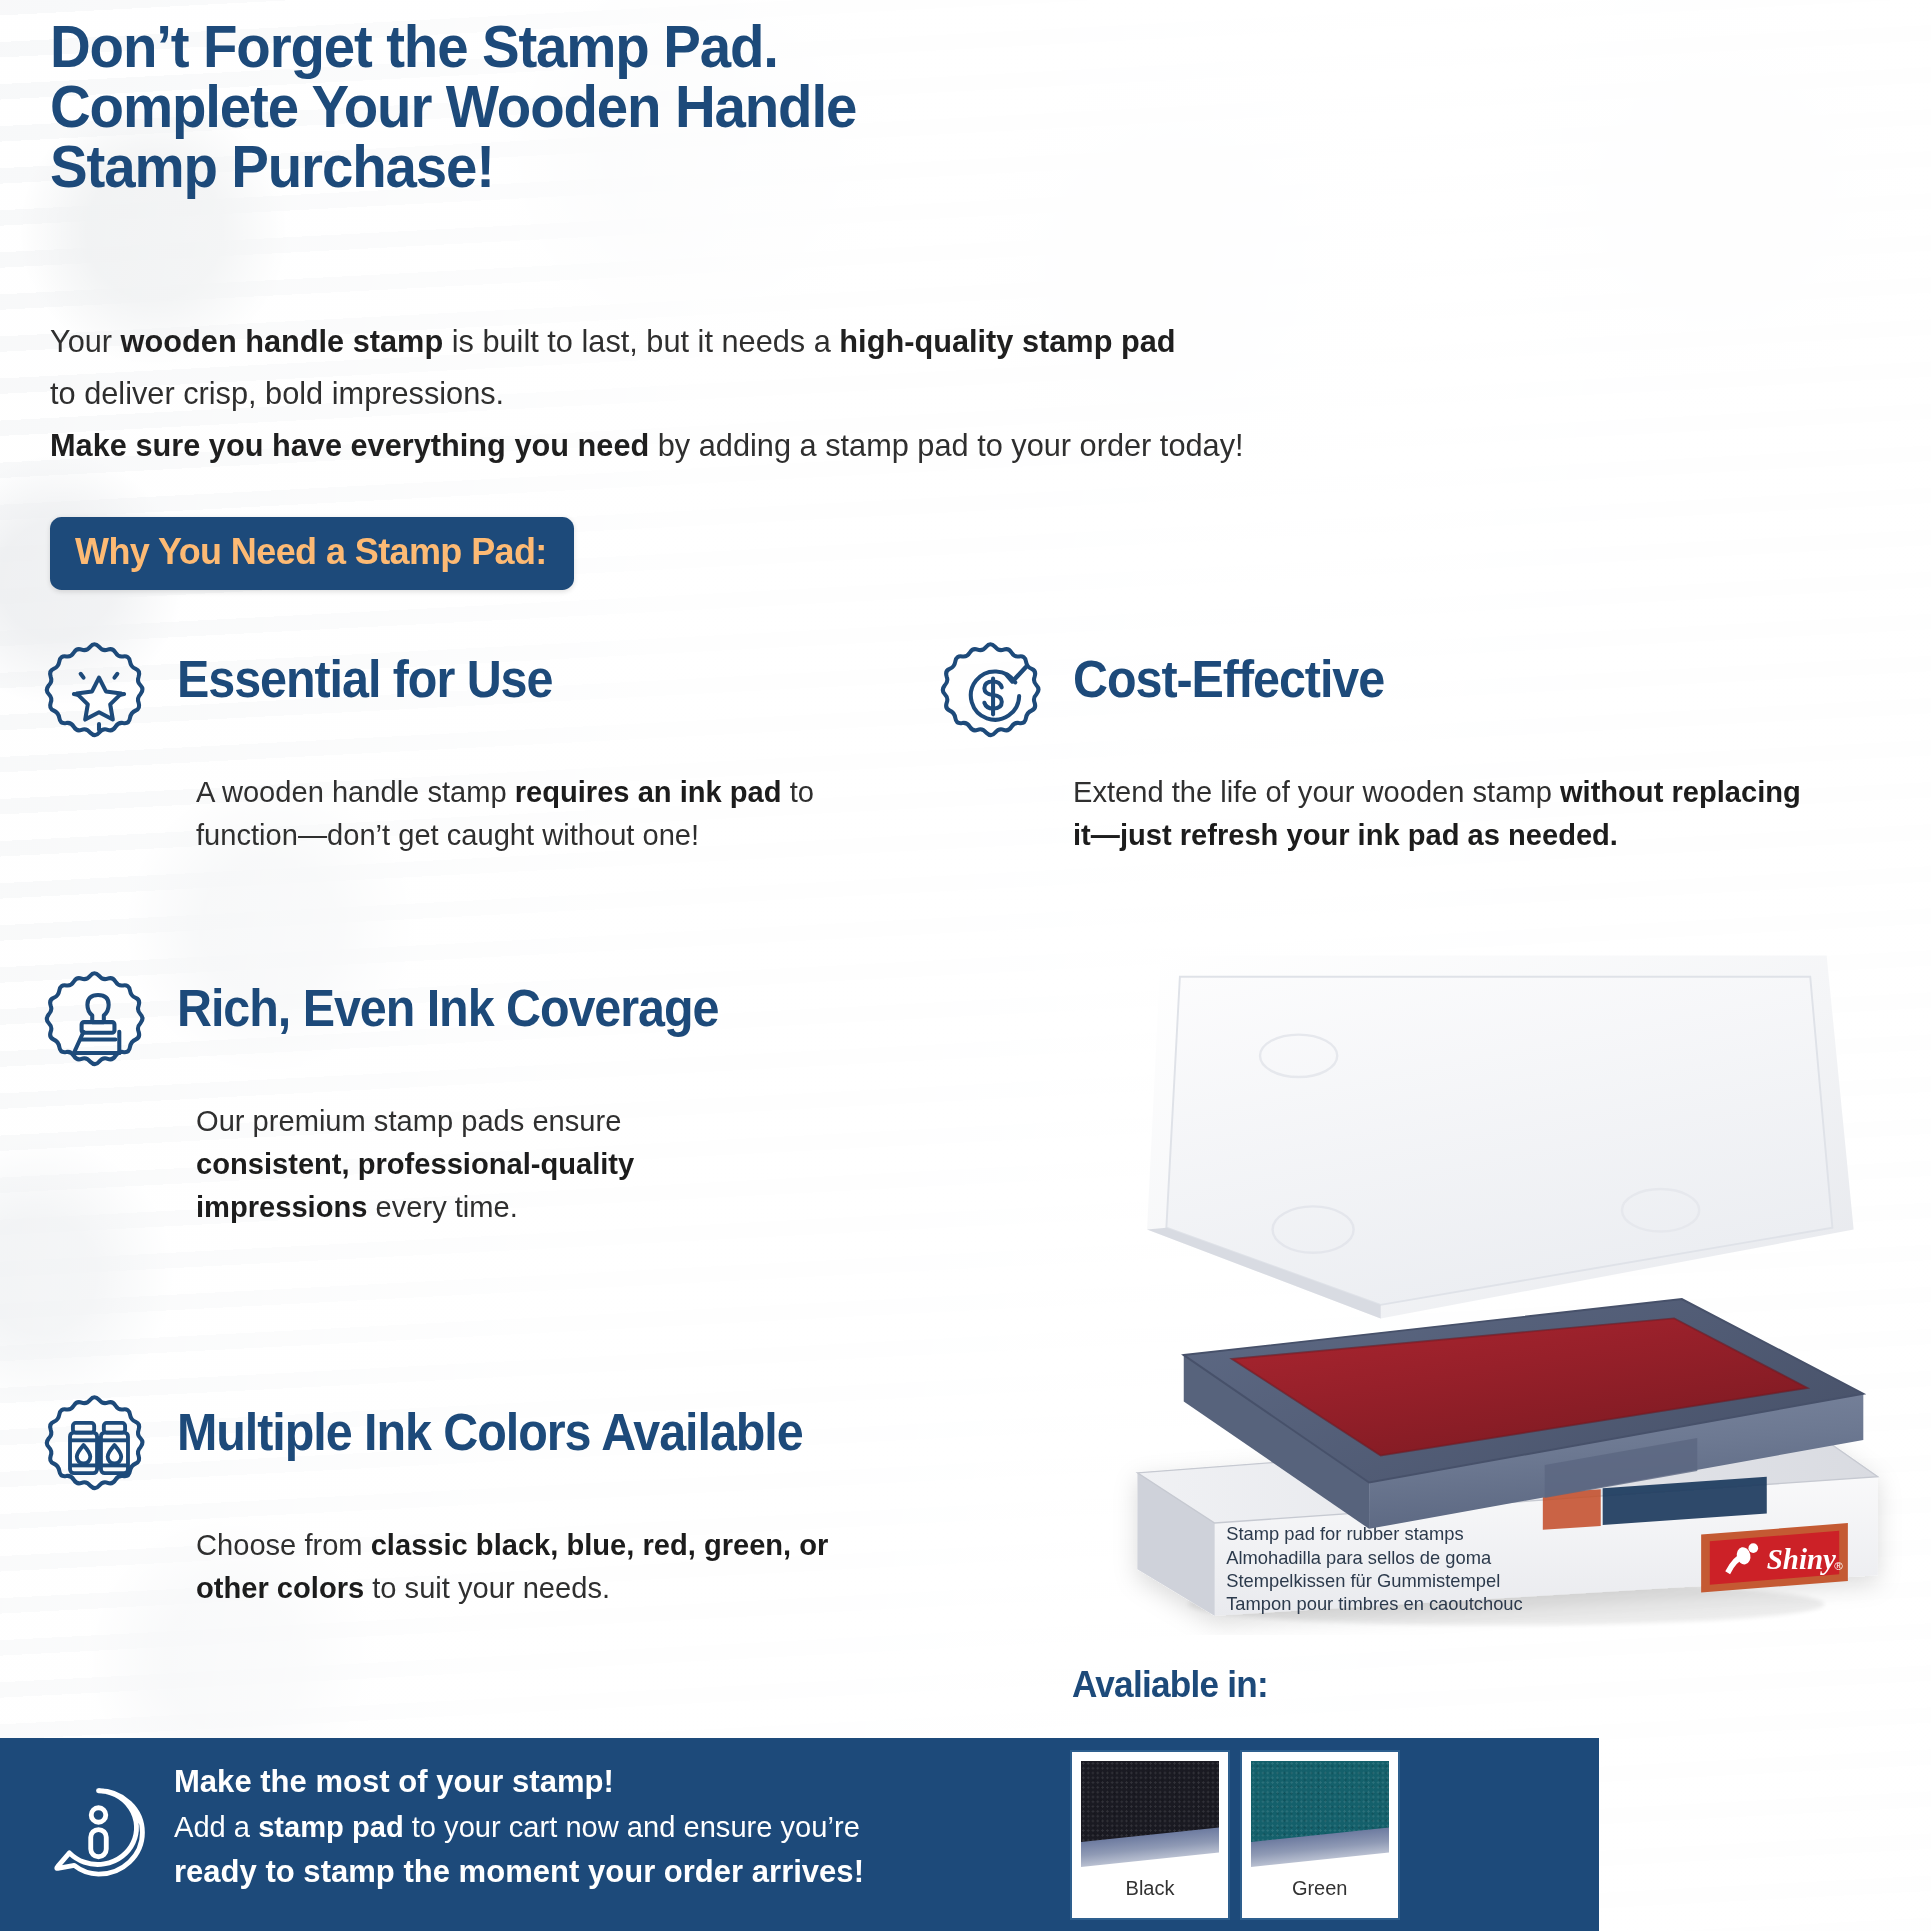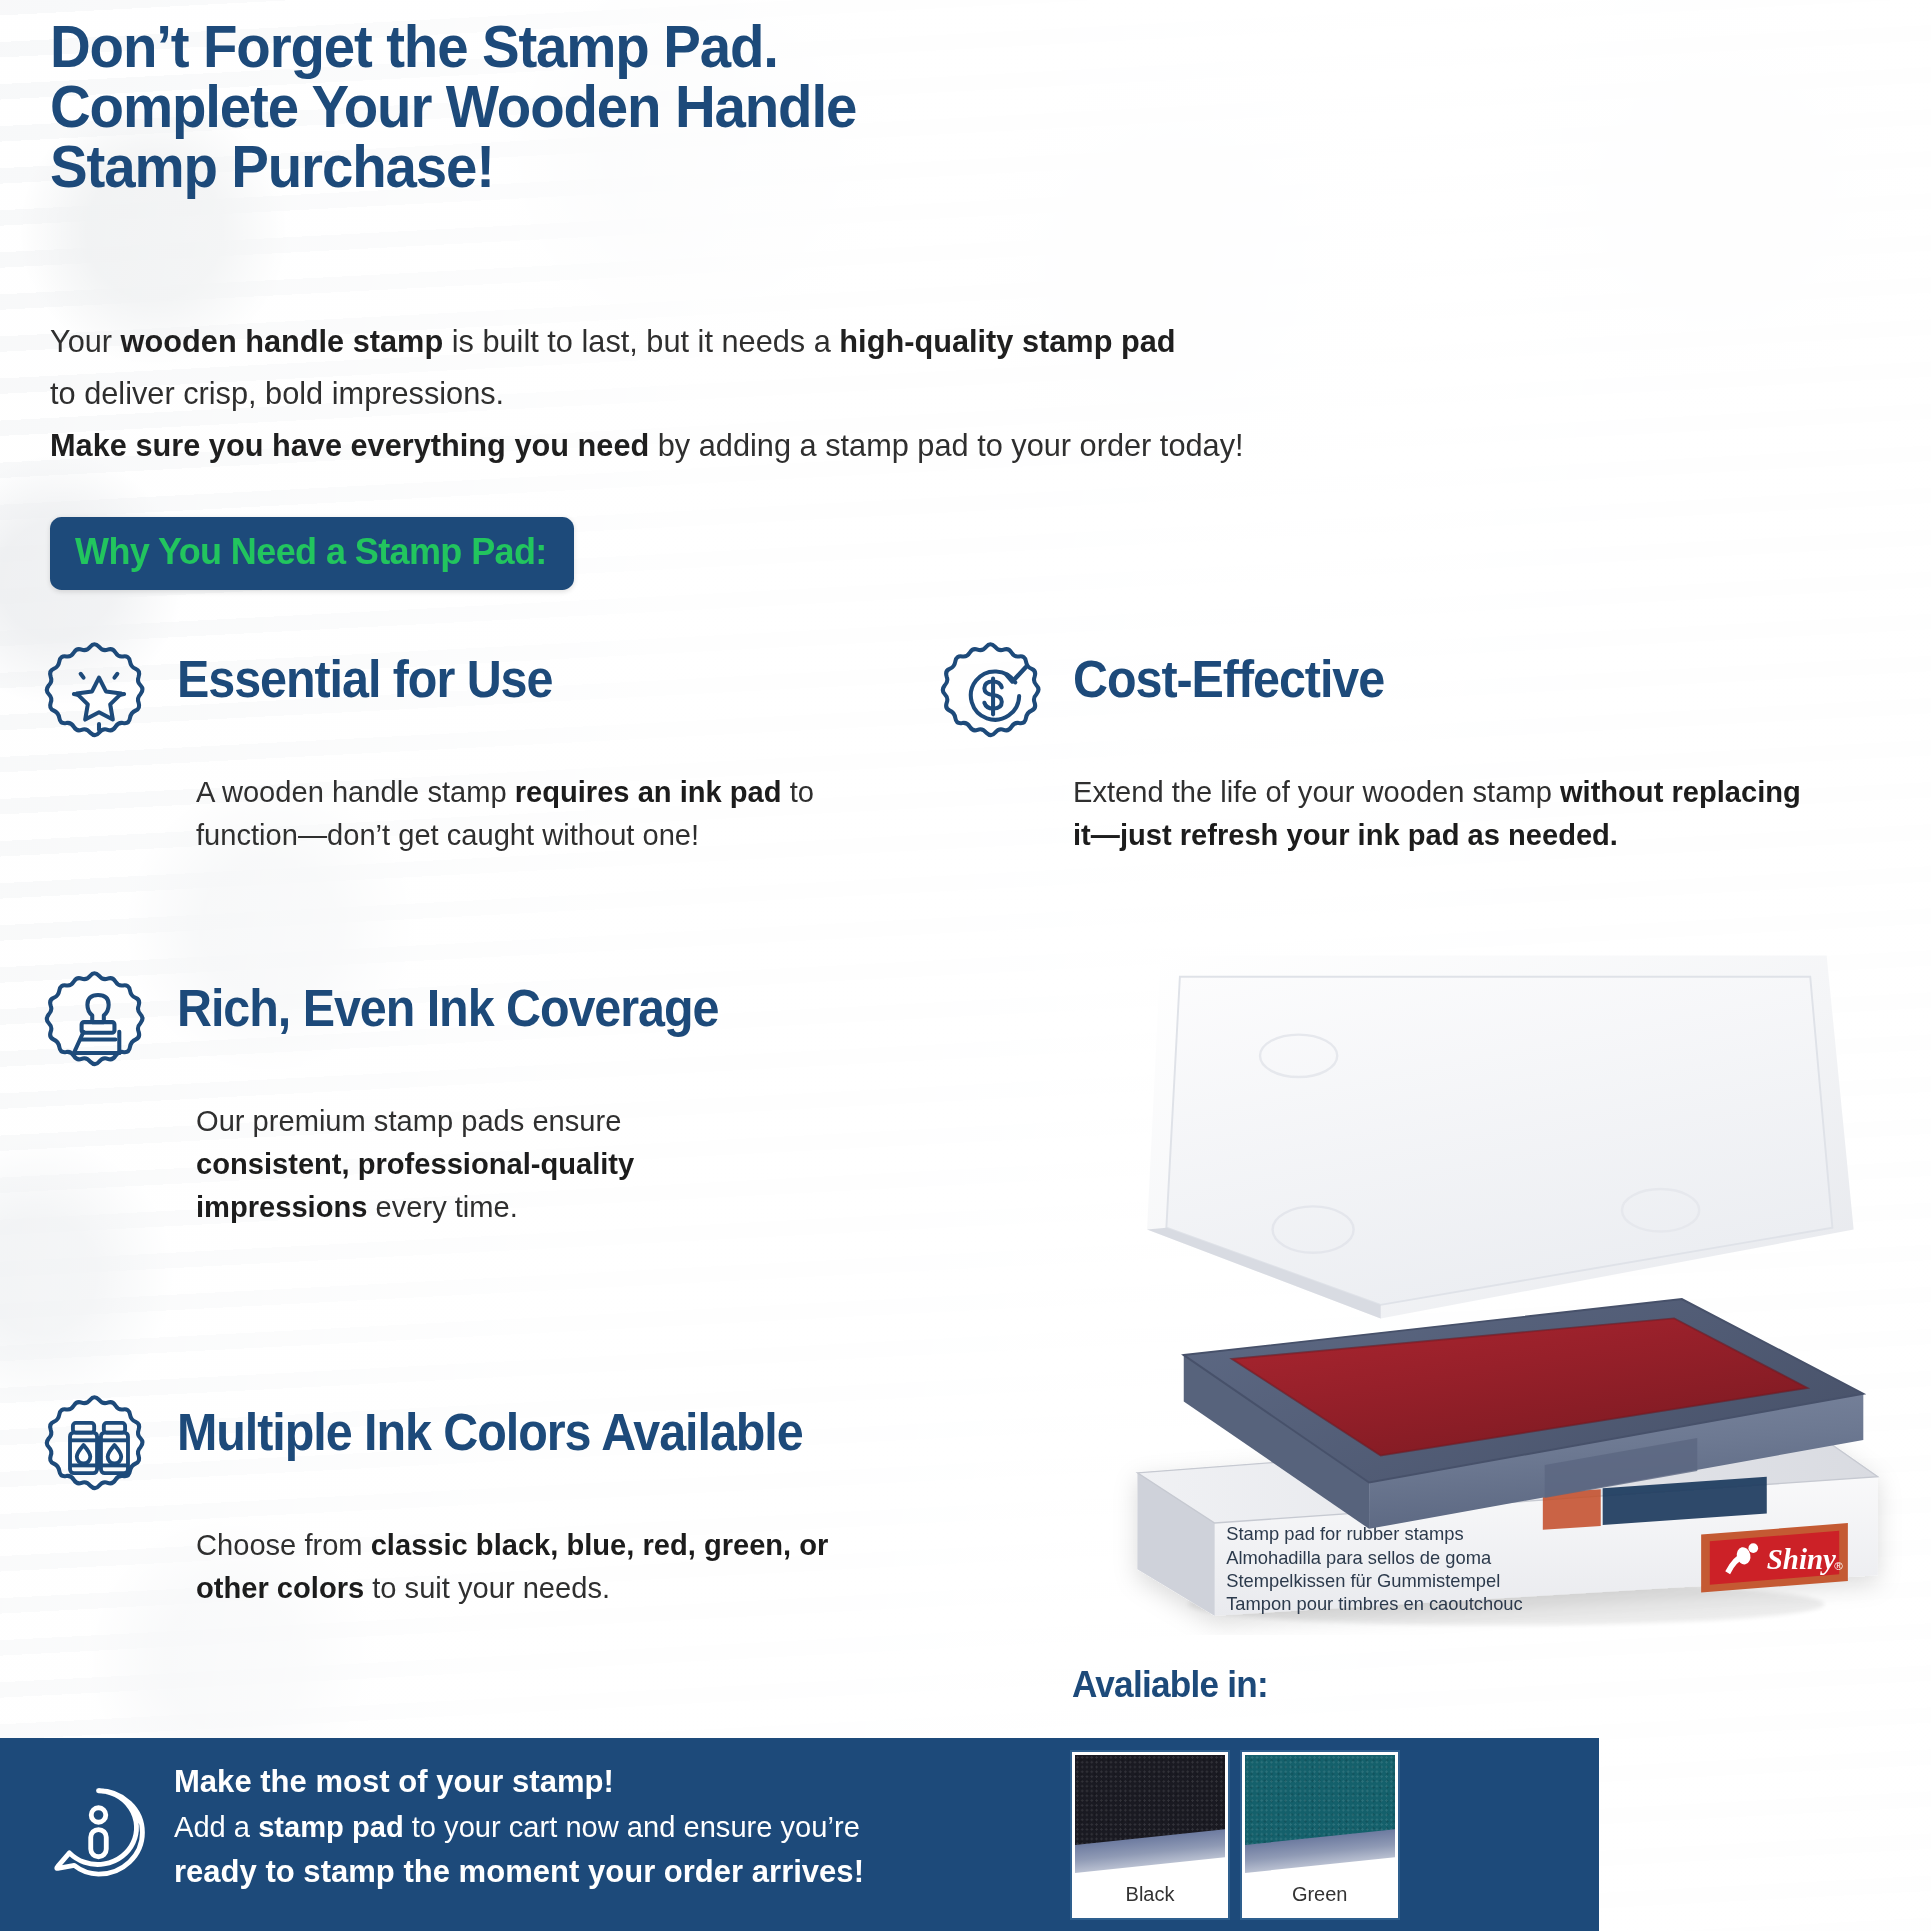--- a/index.html
+++ b/index.html
@@ -74,21 +74,21 @@
     position:absolute; left:50px; top:315px; width:1699px;
     font-size:32px; line-height:52px; color:#2f2f2f;
     font-weight:400;
     transform:scaleX(.96); transform-origin:left top;
   }
   .intro b { font-weight:700; color:#1f1f1f; }
 
   
   .why-badge {
     position:absolute; left:50px; top:517px;
-    background:#1d4a7a; color:#22c55e;
+    background:#1d4a7a; color:#fdba74;
     border-radius:11.6px;
     padding:15.4px 27px 18.3px 25px;
     font-weight:700; font-size:36px; line-height:39px;
     letter-spacing:-0.6px;
     box-shadow:0 1.9px 4.8px rgba(0,0,0,.12);
   }
 
   
   .feat { position:absolute; }
   .feat .row { display:flex; align-items:flex-start; }
@@ -142,21 +142,21 @@
 
   
   #swatches {
     position:absolute; left:1070px; top:1750px;
     display:flex; gap:9.7px;
   }
   .sw {
     width:160px; height:170px;
     background:#fff;
     border:2.9px solid #2e5f8e;
-    padding:3px;
+    padding:9px;
     display:flex; flex-direction:column;
   }
   .sw .chip { flex:1 1 auto; position:relative; overflow:hidden; }
   .sw .chip .ink { position:absolute; left:0; top:0; right:0; height:78%; }
   .sw .chip .lip { position:absolute; left:0; bottom:0; right:0; height:24%;
                    background:linear-gradient(180deg,#6d7ba0 0%, #8f9ab5 55%, #b9c0d1 100%);
                    transform:skewY(-6deg); transform-origin:left bottom; }
   .sw .cap {
     height:42px; background:#fff; color:#333;
     font-size:20px; display:flex; align-items:center; justify-content:center;

